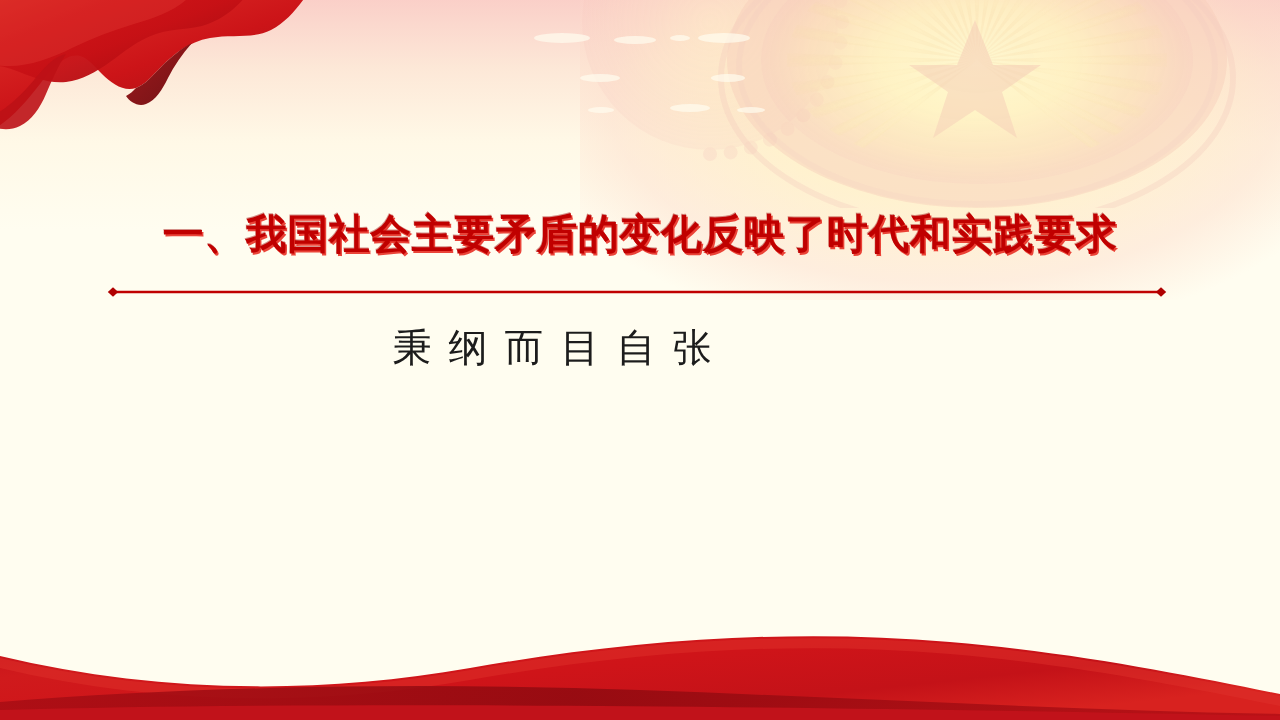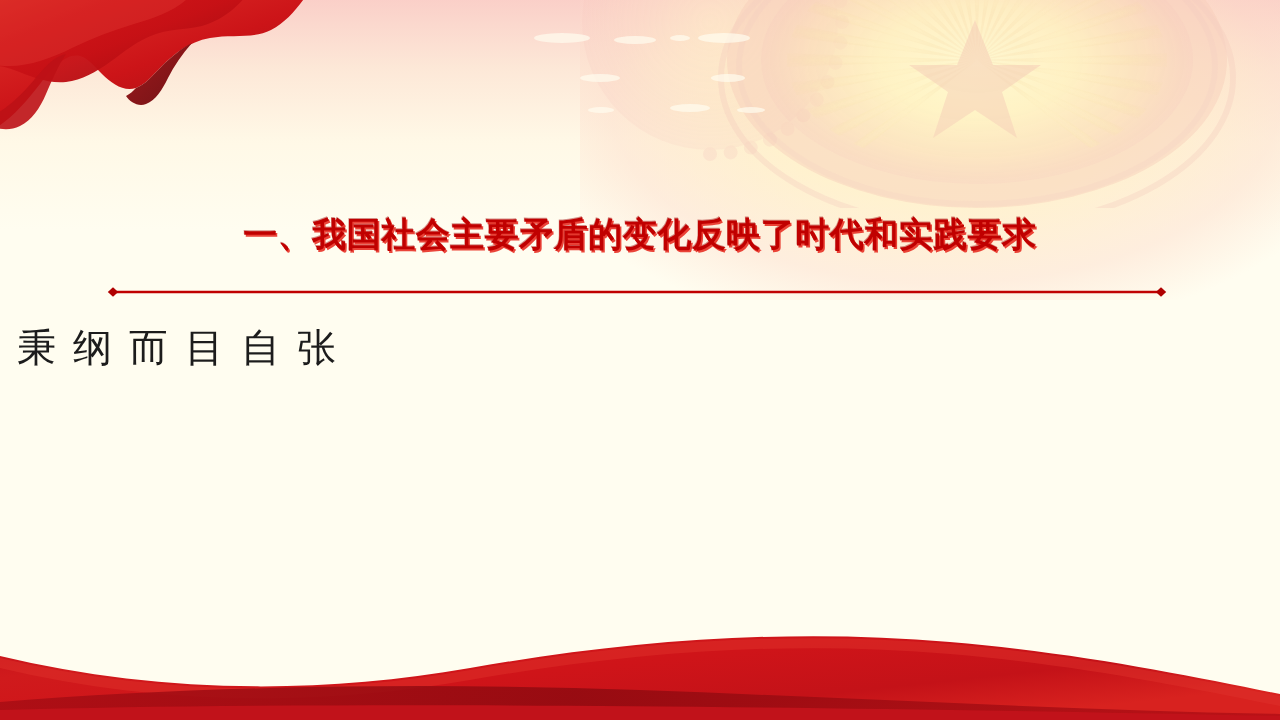--- a/index.html
+++ b/index.html
@@ -109,21 +109,21 @@
   }
 
   .slide-title {
     position: absolute;
     left: 0;
     top: 209px;
     width: 1280px;
     text-align: center;
     font-family: "DejaVu Sans", "Liberation Sans", sans-serif;
     font-weight: bold;
-    font-size: 34px;
+    font-size: 41px;
     line-height: 50px;
     letter-spacing: 0.5px;
     color: #c00000;
     text-shadow:
        1.5px 1.5px 0 rgba(230, 35, 25, 0.85),
       -0.6px -0.6px 0 rgba(160, 10, 10, 0.45);
     white-space: nowrap;
   }
 
   .divider {
@@ -133,21 +133,21 @@
     width: 1060px;
     height: 10px;
   }
   .divider svg { display: block; width: 100%; height: 100%; }
 
   .calligraphy {
     position: absolute;
     left: 0;
     top: 312px;
     width: 1104px;
-    text-align: left;
+    text-align: center;
   }
   .calli-line {
     font-family: "DejaVu Serif", "Liberation Serif", serif;
     font-size: 39px;
     line-height: 72px;
     letter-spacing: 17px;
     text-indent: 17px;
     color: #1c1c1c;
     white-space: nowrap;
   }

